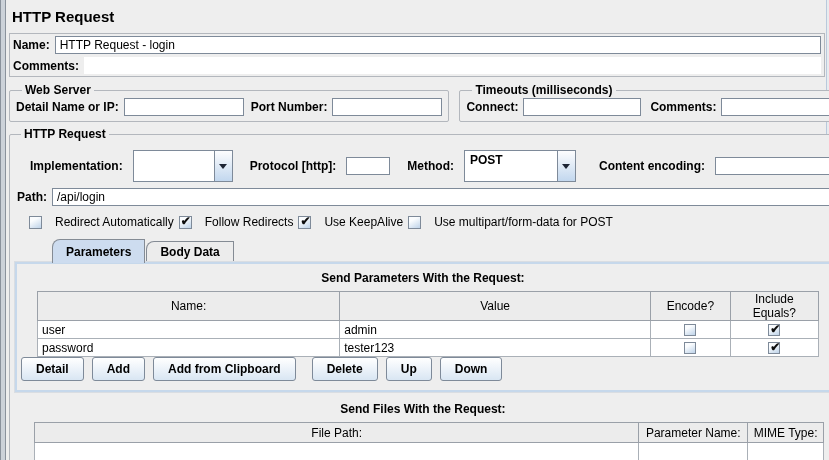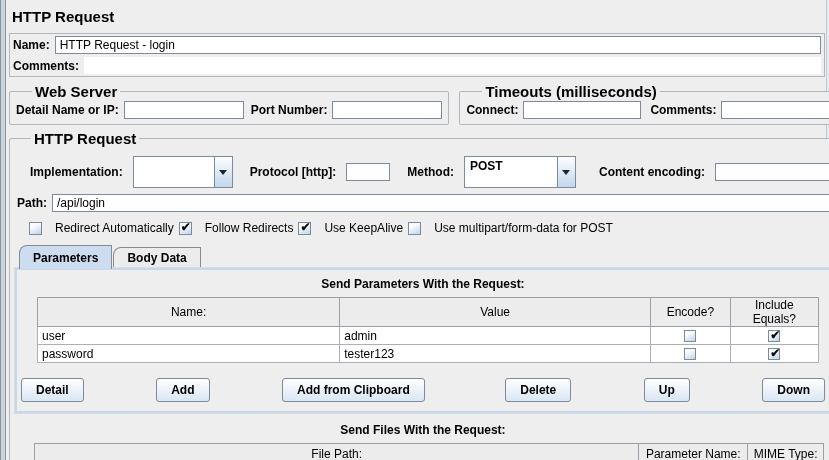--- a/index.html
+++ b/index.html
@@ -23,21 +23,21 @@
     height:18px; border:1px solid #7e8a99; background:#fff; padding:0 4px;
     font-family:"Liberation Sans", sans-serif; font-size:12px; outline:none;
   }
   .name-row { padding:2px 3px; gap:5px; }
   .name-row input { flex:1; }
   .comments-row { padding:1px 3px 2px; gap:5px; }
   .comments-row input { flex:1; border:none; height:17px; }
 
   .group-row { display:flex; gap:10px; margin-top:6px; }
   fieldset { border:1px solid #b3b7bd; border-radius:2px; margin:0; padding:1px 6px 5px; background:#eeeeee; }
-  legend { font-weight:bold; font-size:15px; padding:0 3px; margin-left:16px; }
+  legend { font-weight:bold; font-size:12px; padding:0 3px; margin-left:6px; }
   fieldset .row { gap:5px; }
   .web-server { width:440px; flex:none; }
   .timeouts { flex:1; }
   .srv-input { width:120px; }
   .port-lbl { margin-left:2px; }
   .port-input { width:110px; }
   .conn-input { width:118px; }
   .resp-lbl { margin-left:4px; }
   .resp-input { flex:1; }
 
@@ -62,34 +62,34 @@
   .checks-row { margin:9px 0 0 14px; gap:13px; }
   .check { display:flex; align-items:center; gap:13px; }
   .checkbox { width:13px; height:13px; flex:none; border:1px solid #7e8a99;
     background:linear-gradient(150deg,#fafcfe 30%,#bed3e9); position:relative; }
   .checkbox.checked::after { content:"\2714"; position:absolute; left:1px; top:-3px;
     font-size:12px; font-weight:bold; color:#0d0d0d; }
 
   .tabs-row { display:flex; align-items:flex-end; margin:10px 0 0 4px; }
   .tab { border:1px solid #848b94; border-bottom:none; border-top-left-radius:8px;
     background:#ececec; font-weight:bold; padding:3px 13px 3px; margin-right:1px; position:relative; }
-  .tab.selected { background:#cddcef; padding-top:5px; margin-bottom:-1px; padding-bottom:4px; z-index:2; }
+  .tab.selected { background:#cddcef; padding-top:5px; margin-bottom:-1px; padding-bottom:4px; z-index:2;margin-left:33px; }
   .tab-content { border:2px solid #c6d8eb; outline:1px solid #d9dde2; background:#eeeeee;
     padding:4px 4px 9px; position:relative; z-index:1; }
 
   .section-heading { text-align:center; font-weight:bold; margin:3px 0 6px; }
 
   table.grid { border-collapse:collapse; table-layout:fixed; background:#fff; }
   table.grid th { background:#ececec; font-weight:normal; border:1px solid #9aa0a8; height:20px; font-size:12px; padding:0 3px; }
   table.grid td { border:1px solid #aab0b7; height:18px; font-size:12px; padding:0 4px; overflow:hidden; white-space:nowrap; }
   .params-table { width:calc(100% - 22px); margin-left:16px; }
   .cb-cell { text-align:center; }
   .cb-cell .checkbox { display:inline-block; width:12px; height:12px; vertical-align:middle; }
 
-  .buttons-row { display:flex; justify-content:space-between; gap:8px; margin-top:15px; }
+  .buttons-row { display:flex; justify-content:flex-start; gap:8px; margin-top:0; }
   .btn { font-family:"Liberation Sans", sans-serif; font-weight:bold; font-size:12px;
     padding:4px 14px; background:linear-gradient(#ffffff,#d9e6f3); border:1px solid #7e8a99; border-radius:3px; cursor:default; }
   .btn-delete { margin-left:8px; }
 
   .files-heading { margin:10px 0 6px; }
   .files-table { width:calc(100% - 26px); margin-left:19px; }
 </style>
 </head>
 <body>
 

